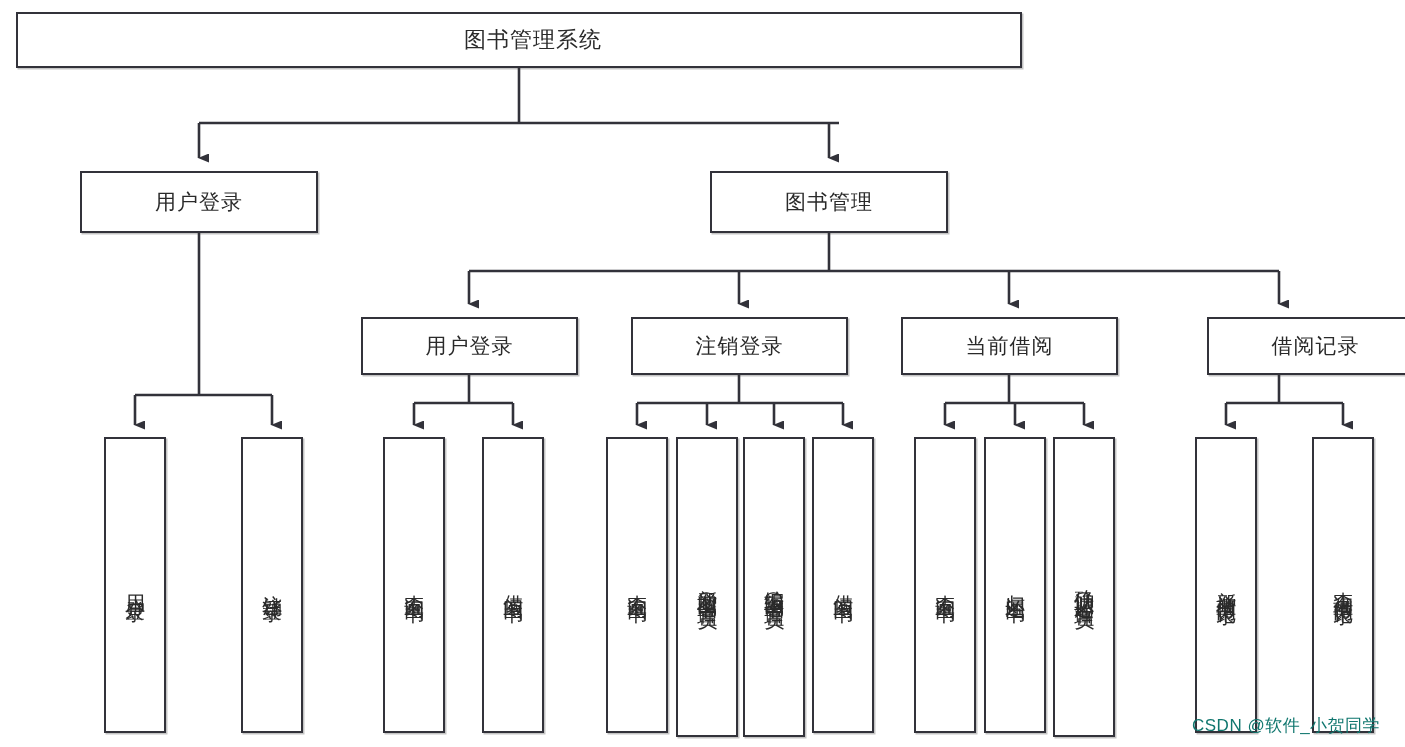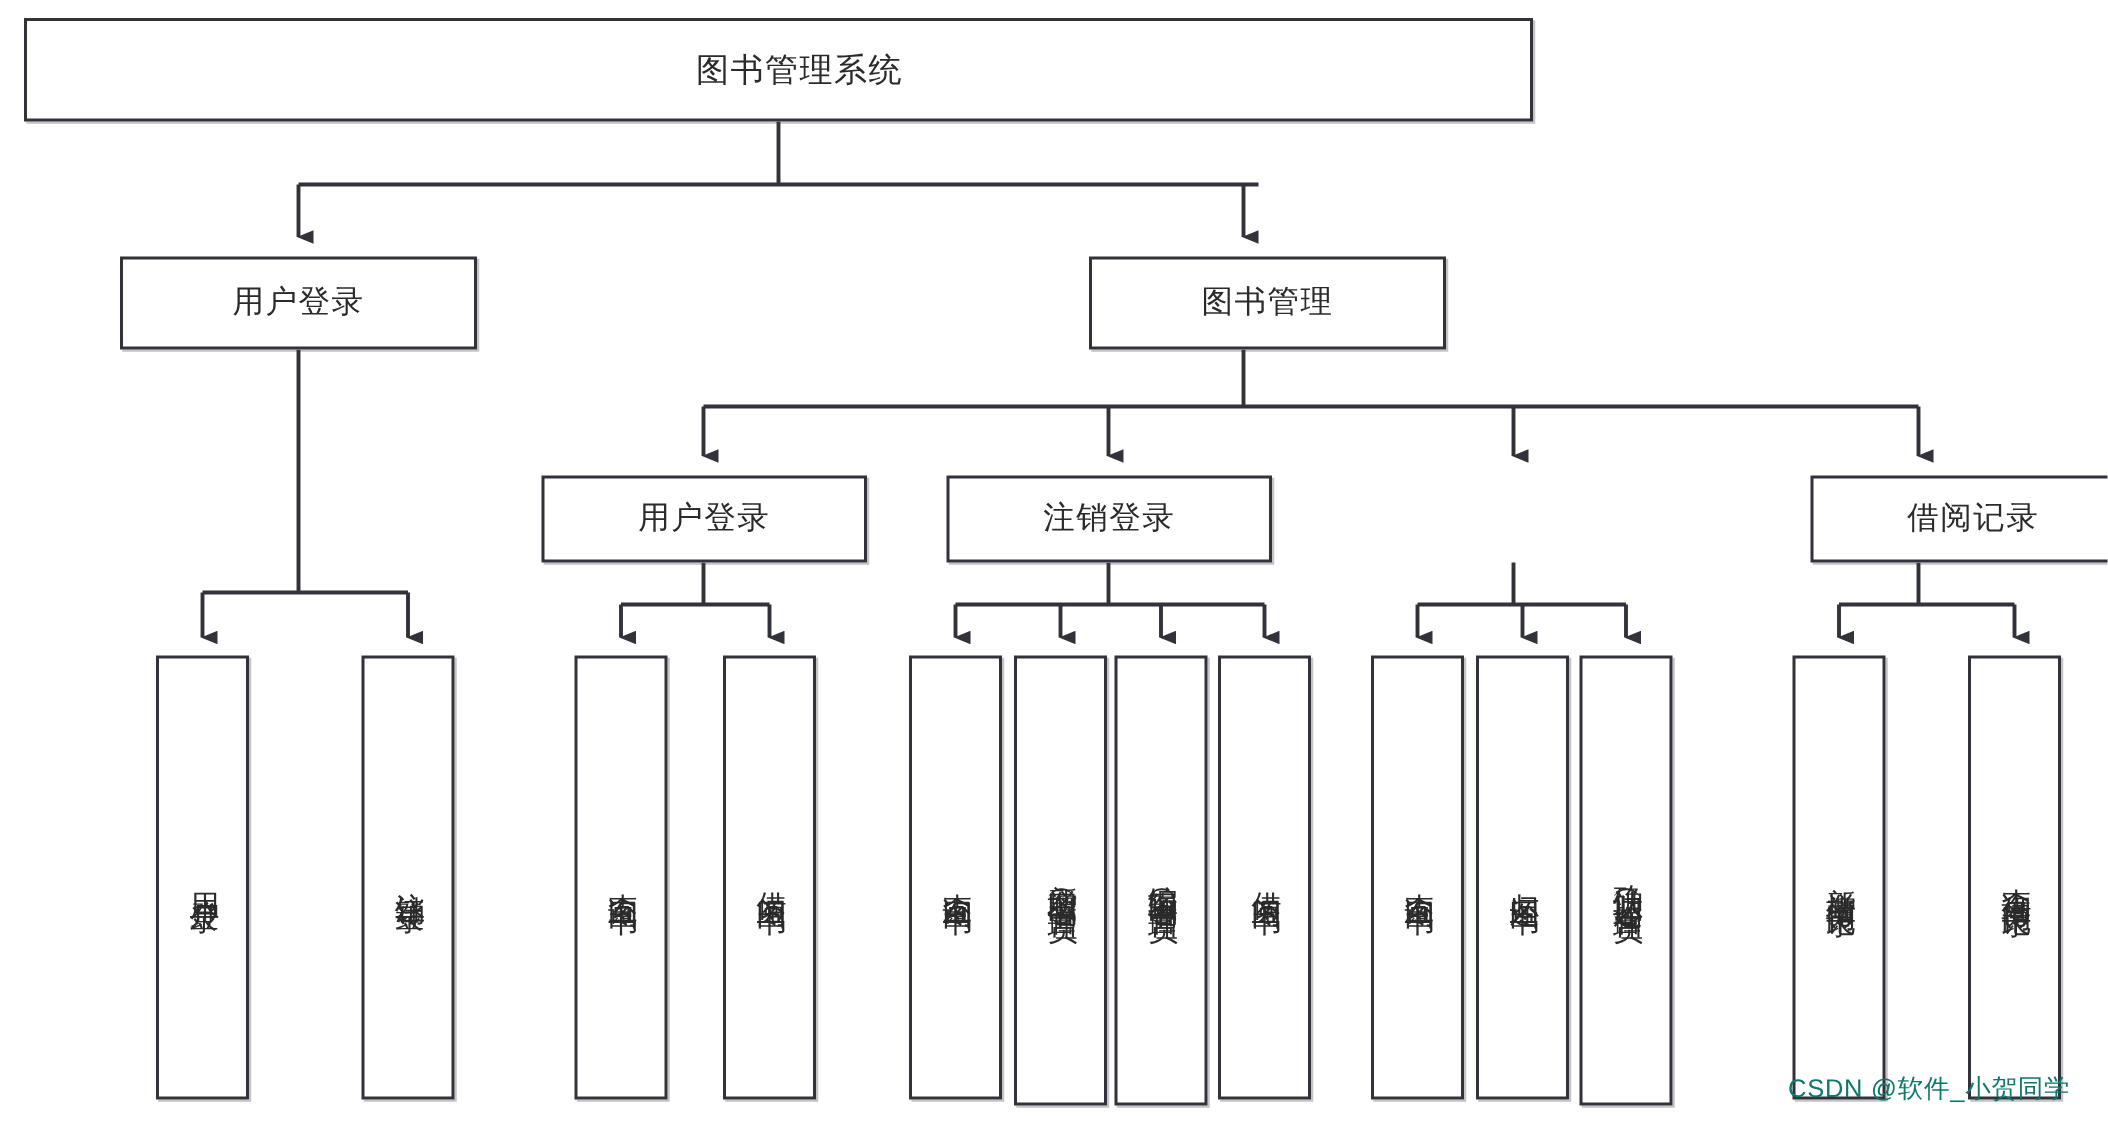--- a/index.html
+++ b/index.html
@@ -92,36 +92,39 @@
       <path d="M1015,403 L1015,425" marker-end="url(#arrowhead)"></path>
       <path d="M1084,403 L1084,425" marker-end="url(#arrowhead)"></path>
 
       <path d="M1279,375 L1279,403"></path>
       <path d="M1226,403 L1343,403"></path>
       <path d="M1226,403 L1226,425" marker-end="url(#arrowhead)"></path>
       <path d="M1343,403 L1343,425" marker-end="url(#arrowhead)"></path>
     </g>
   </svg>
 
-  <div class="node root" style="left:16px;top:12px;width:1006px;height:69px;padding-left:28px;">
+  <div class="node root" style="left:16px;top:12px;width:1006px;height:56px;padding-left:28px;">
     <span class="lbl">图书管理系统</span>
   </div>
 
   <div class="node" style="left:80px;top:171px;width:238px;height:62px;">
     <span class="lbl">用户登录</span>
   </div>
-  <div class="node" style="left:710px;top:171px;width:238px;height:62px;margin-left:16px;">
+  <div class="node" style="left:710px;top:171px;width:238px;height:62px;">
     <span class="lbl">图书管理</span>
   </div>
 
   <div class="node" style="left:361px;top:317px;width:217px;height:58px;">
     <span class="lbl">用户登录</span>
   </div>
   <div class="node" style="left:631px;top:317px;width:217px;height:58px;">
     <span class="lbl">注销登录</span>
+  </div>
+  <div class="node" style="left:901px;top:317px;width:217px;height:58px;">
+    <span class="lbl">当前借阅</span>
   </div>
   <div class="node" style="left:1207px;top:317px;width:217px;height:58px;">
     <span class="lbl">借阅记录</span>
   </div>
 
   <div class="node vertical" style="left:104px;top:437px;width:62px;height:296px;">
     <span class="lbl">用户登录</span>
   </div>
   <div class="node vertical" style="left:241px;top:437px;width:62px;height:296px;">
     <span class="lbl">注销登录</span>

